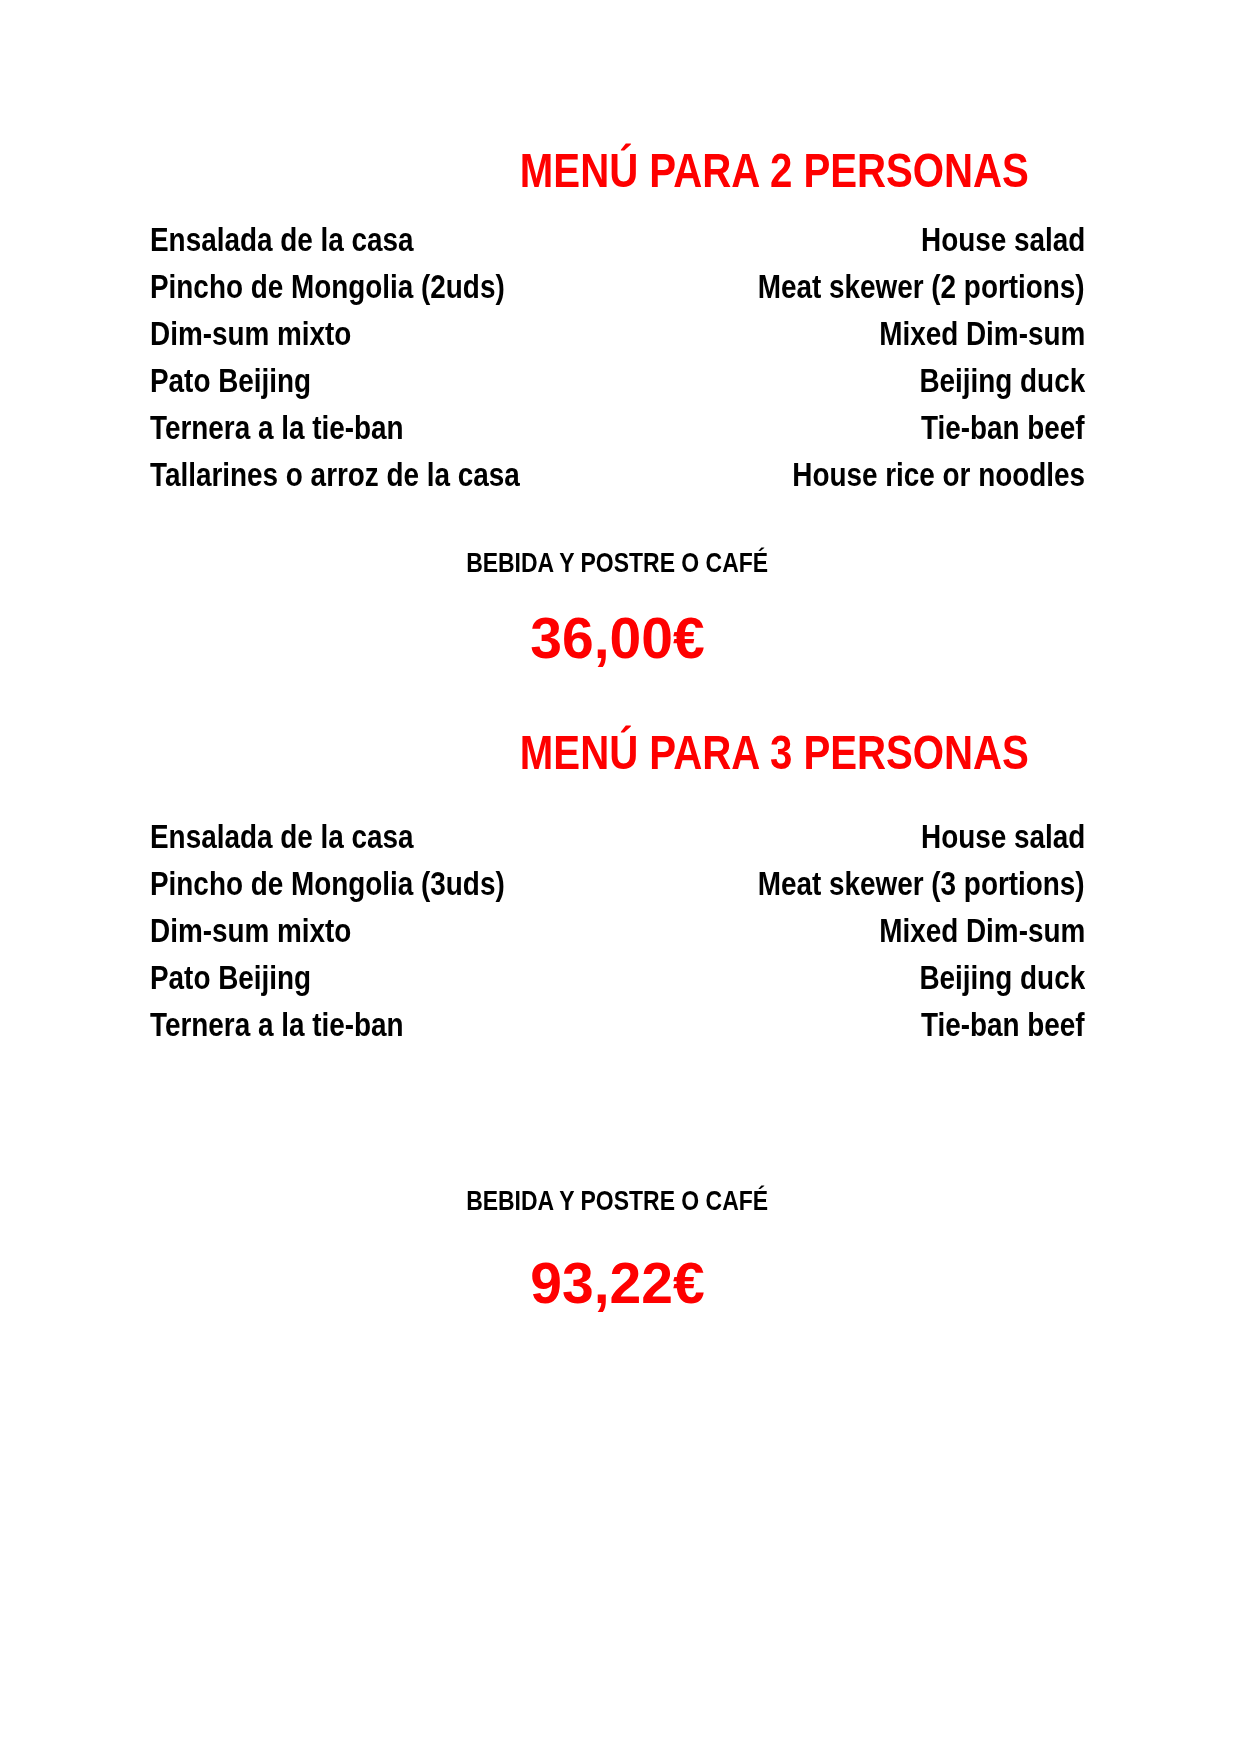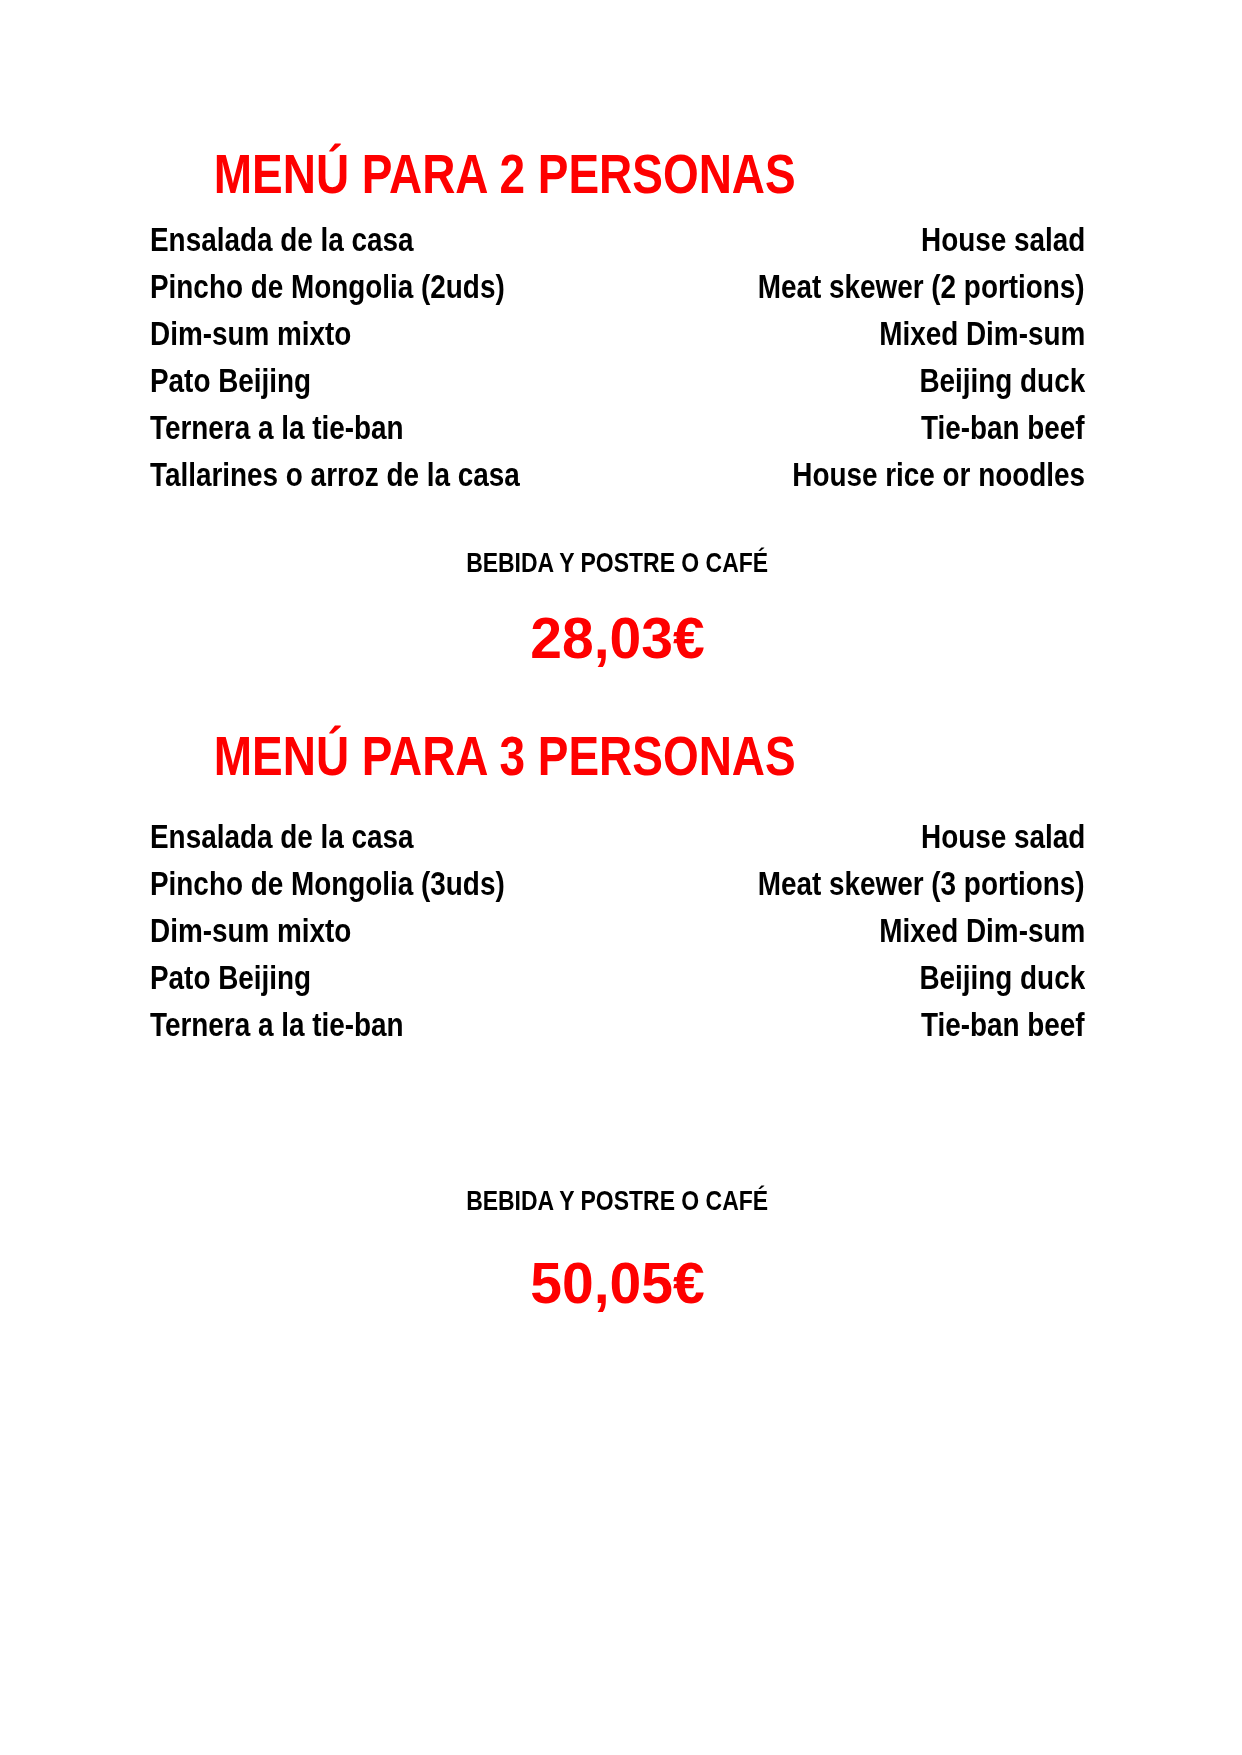--- a/index.html
+++ b/index.html
@@ -11,21 +11,21 @@
     font-weight:bold;
     color:#000;
     overflow:hidden;
   }
   .block{position:absolute;left:150px;width:935px;}
   
   .cond{display:inline-block;transform:scaleX(0.82);white-space:nowrap;}
   .cond.o-left{transform-origin:left center;}
   .cond.o-right{transform-origin:right center;}
   .cond.o-center{transform-origin:center center;}
-  .menu-title{font-size:56px;line-height:1;text-align:left;}
+  .menu-title{font-size:49px;line-height:1;text-align:right;}
   .items .row{
     display:flex;justify-content:space-between;align-items:baseline;
     height:47px;line-height:47px;font-size:34px;
   }
   .includes{font-size:28px;line-height:1;text-align:center;}
   .price{font-size:57px;line-height:1;text-align:center;letter-spacing:0;}
   .red{color:#fe0000;}
   
   #title-1{top:146px;}
   #items-1{top:216px;}
@@ -69,21 +69,21 @@
     <div class="row">
       <span class="cond o-left">Tallarines o arroz de la casa</span>
       <span class="cond o-right">House rice or noodles</span>
     </div>
   </div>
 
   <div class="block includes" id="includes-1">
     <span class="cond o-center">BEBIDA Y POSTRE O CAFÉ</span>
   </div>
 
-  <div class="block price red" id="price-1" style="color: rgb(254, 0, 0);">28,03€</div>
+  <div class="block price red" id="price-1" style="color: rgb(254, 0, 0);">36,00€</div>
 
   <div class="block menu-title red" id="title-2" style="color: rgb(254, 0, 0);">
     <span class="cond o-center">MENÚ PARA 3 PERSONAS</span>
   </div>
 
   <div class="block items" id="items-2">
     <div class="row">
       <span class="cond o-left">Ensalada de la casa</span>
       <span class="cond o-right">House salad</span>
     </div>
@@ -102,15 +102,15 @@
     <div class="row">
       <span class="cond o-left">Ternera a la tie-ban</span>
       <span class="cond o-right">Tie-ban beef</span>
     </div>
   </div>
 
   <div class="block includes" id="includes-2">
     <span class="cond o-center">BEBIDA Y POSTRE O CAFÉ</span>
   </div>
 
-  <div class="block price red" id="price-2" style="color: rgb(254, 0, 0);">50,05€</div>
+  <div class="block price red" id="price-2" style="color: rgb(254, 0, 0);">93,22€</div>
 
 </div>
 
 </body></html>

